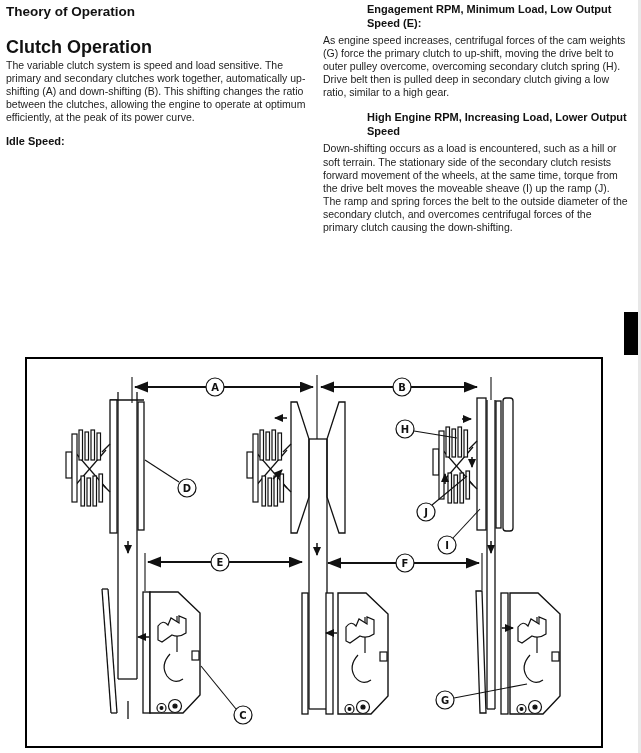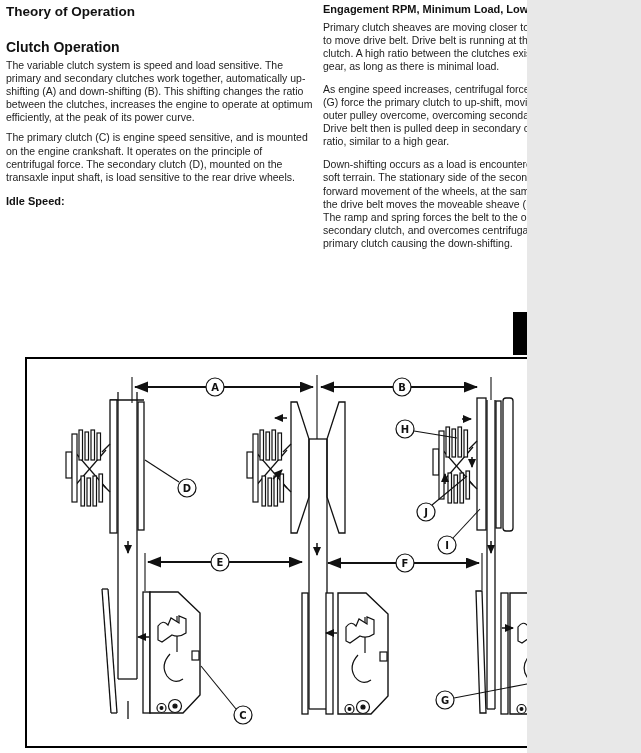--- a/index.html
+++ b/index.html
@@ -1,53 +1,52 @@
 <!DOCTYPE html>
 <html><head>
 <meta charset="utf-8">
 <style>
   html,body{margin:0;padding:0;background:#e8e8e8;}
   .page{
-    position:relative;width:527px;height:753px;background:#ffffff;
+    position:relative;width:638px;height:753px;background:#ffffff;
     font-family:"Liberation Sans",sans-serif;color:#1d1d1d;overflow:hidden;
   }
   .col{position:absolute;}
   .col-left{left:6px;top:4px;width:307px;}
   .col-right{left:323px;top:3px;width:305px;}
   .h1{font-size:13.5px;font-weight:bold;color:#111;margin:0;line-height:16px;}
-  .h2{font-size:14px;font-weight:bold;color:#111;margin:19px 0 0 0;line-height:16px;}
+  .h2{font-size:18px;font-weight:bold;color:#111;margin:19px 0 0 0;line-height:16px;}
   .h3{font-size:11px;font-weight:bold;color:#111;margin:11px 0 0 0;line-height:13.5px;}
-  .col-right .h3{margin-top:12px;}
+  .col-right .h3{margin-top:12px;margin-left:44px;}
   .col-right .h3.first{margin-top:0;}
   .body-p{font-size:10.5px;line-height:13.1px;margin:4px 0 7px 0;}
   .col-right .body-p{margin-bottom:10px;}
   .edge-tab{position:absolute;right:0;top:312px;width:14px;height:43px;background:#000;}
   .diagram-wrap{position:absolute;left:25px;top:357px;width:578px;height:391px;}
   svg text.callout-letter{
     font-family:"DejaVu Sans","Liberation Sans",sans-serif;
     font-size:10px;font-weight:bold;fill:#111;text-anchor:middle;
   }
 </style>
 </head>
 <body>
 
 <div class="page">
 
   <div class="col col-left">
     <div class="h1">Theory of Operation</div>
     <div class="h2">Clutch Operation</div>
-    <p class="body-p">The variable clutch system is speed and load sensitive. The primary and secondary clutches work together, automatically up-shifting (A) and down-shifting (B). This shifting changes the ratio between the clutches, increases the engine to operate at optimum efficiently, at the peak of its power curve.</p>
-    <p class="body-p">The primary clutch (C) is engine speed sensitive, and is mounted on the engine crankshaft. It operates on the principle of centrifugal force. The secondary clutch (D), mounted on the transaxle input shaft, is load sensitive to the rear drive wheels.</p>
+    <p class="body-p">The variable clutch system is speed and load sensitive. The primary and secondary clutches work together, automatically up-shifting (A) and down-shifting (B). This shifting changes the ratio between the clutches, allowing the engine to operate at optimum efficiently, at the peak of its power curve.</p>
     <div class="h3">Idle Speed:</div>
   </div>
 
   <div class="col col-right">
     <div class="h3 first">Engagement RPM, Minimum Load, Low Output Speed (E):</div>
-    <p class="body-p">Primary clutch sheaves are moving closer together, just starting to move drive belt. Drive belt is running at the top of secondary clutch. A high ratio between the clutches exist, similar to a low gear, as long as there is minimal load.</p>
     <p class="body-p">As engine speed increases, centrifugal forces of the cam weights (G) force the primary clutch to up-shift, moving the drive belt to outer pulley overcome, overcoming secondary clutch spring (H). Drive belt then is pulled deep in secondary clutch giving a low ratio, similar to a high gear.</p>
+    <div class="h3">High Engine RPM, Increasing Load, Lower Output Speed</div>
     <p class="body-p">Down-shifting occurs as a load is encountered, such as a hill or soft terrain. The stationary side of the secondary clutch resists forward movement of the wheels, at the same time, torque from the drive belt moves the moveable sheave (I) up the ramp (J). The ramp and spring forces the belt to the outside diameter of the secondary clutch, and overcomes centrifugal forces of the primary clutch causing the down-shifting.</p>
   </div>
 
   <div class="edge-tab"></div>
 
   <div class="diagram-wrap">
     <svg width="578" height="391" viewBox="0 0 578 391">
       <defs>
         <marker id="mA" markerWidth="15" markerHeight="12" refX="13" refY="5.5" orient="auto" markerUnits="userSpaceOnUse">
             <path d="M0,0 L14,5.5 L0,11 Z" fill="#111"></path>

